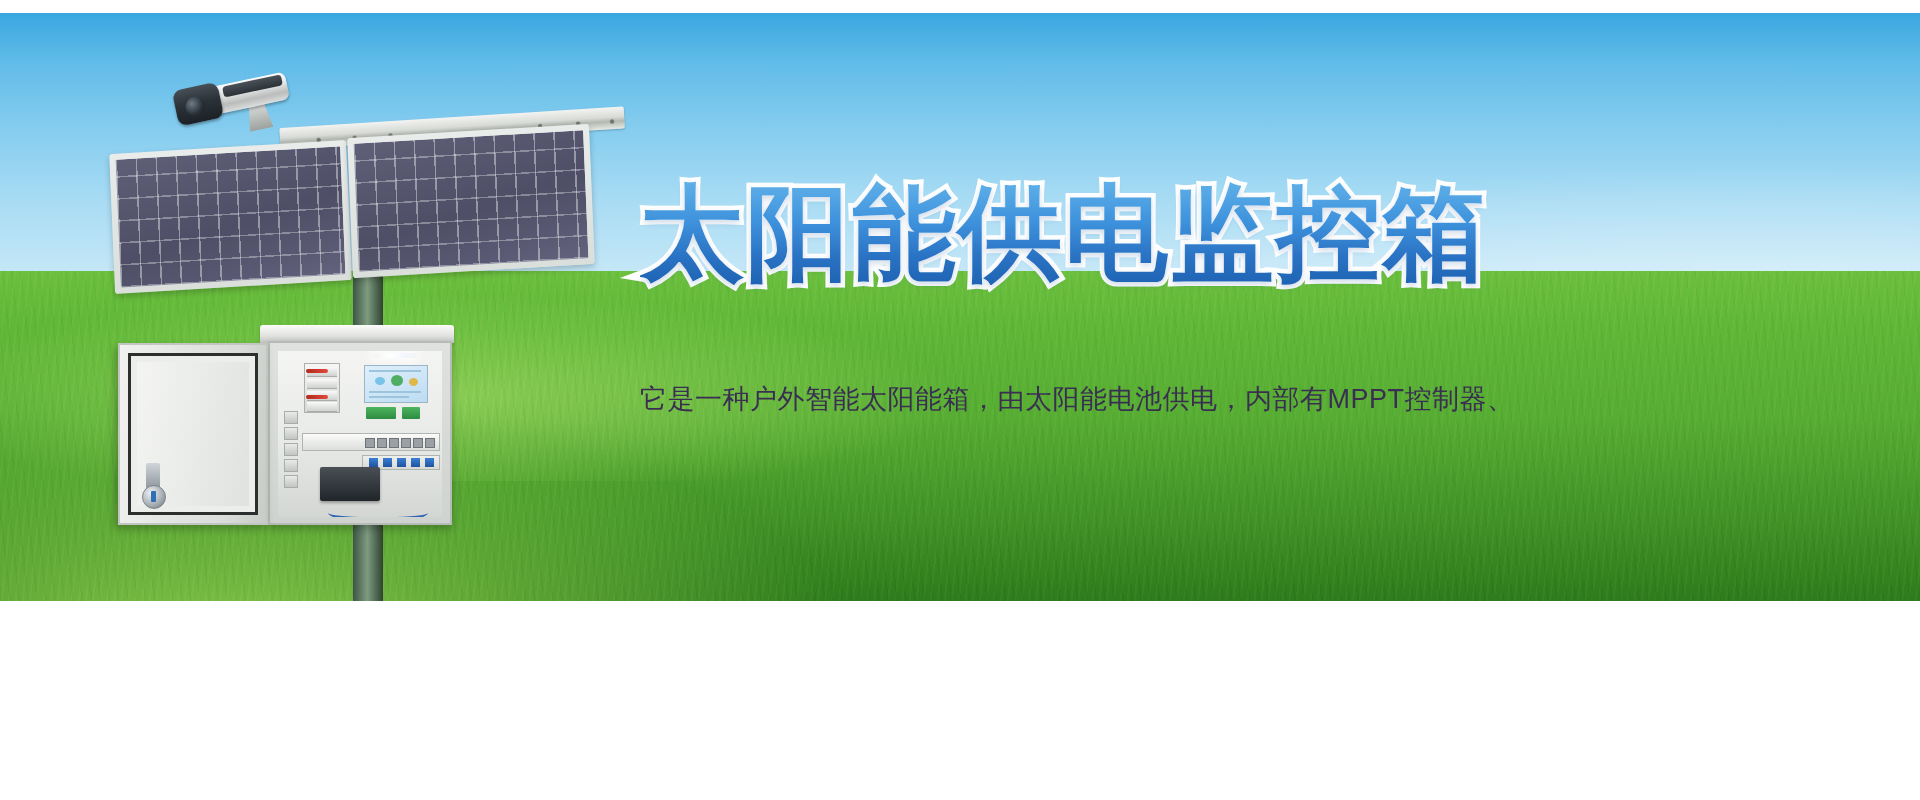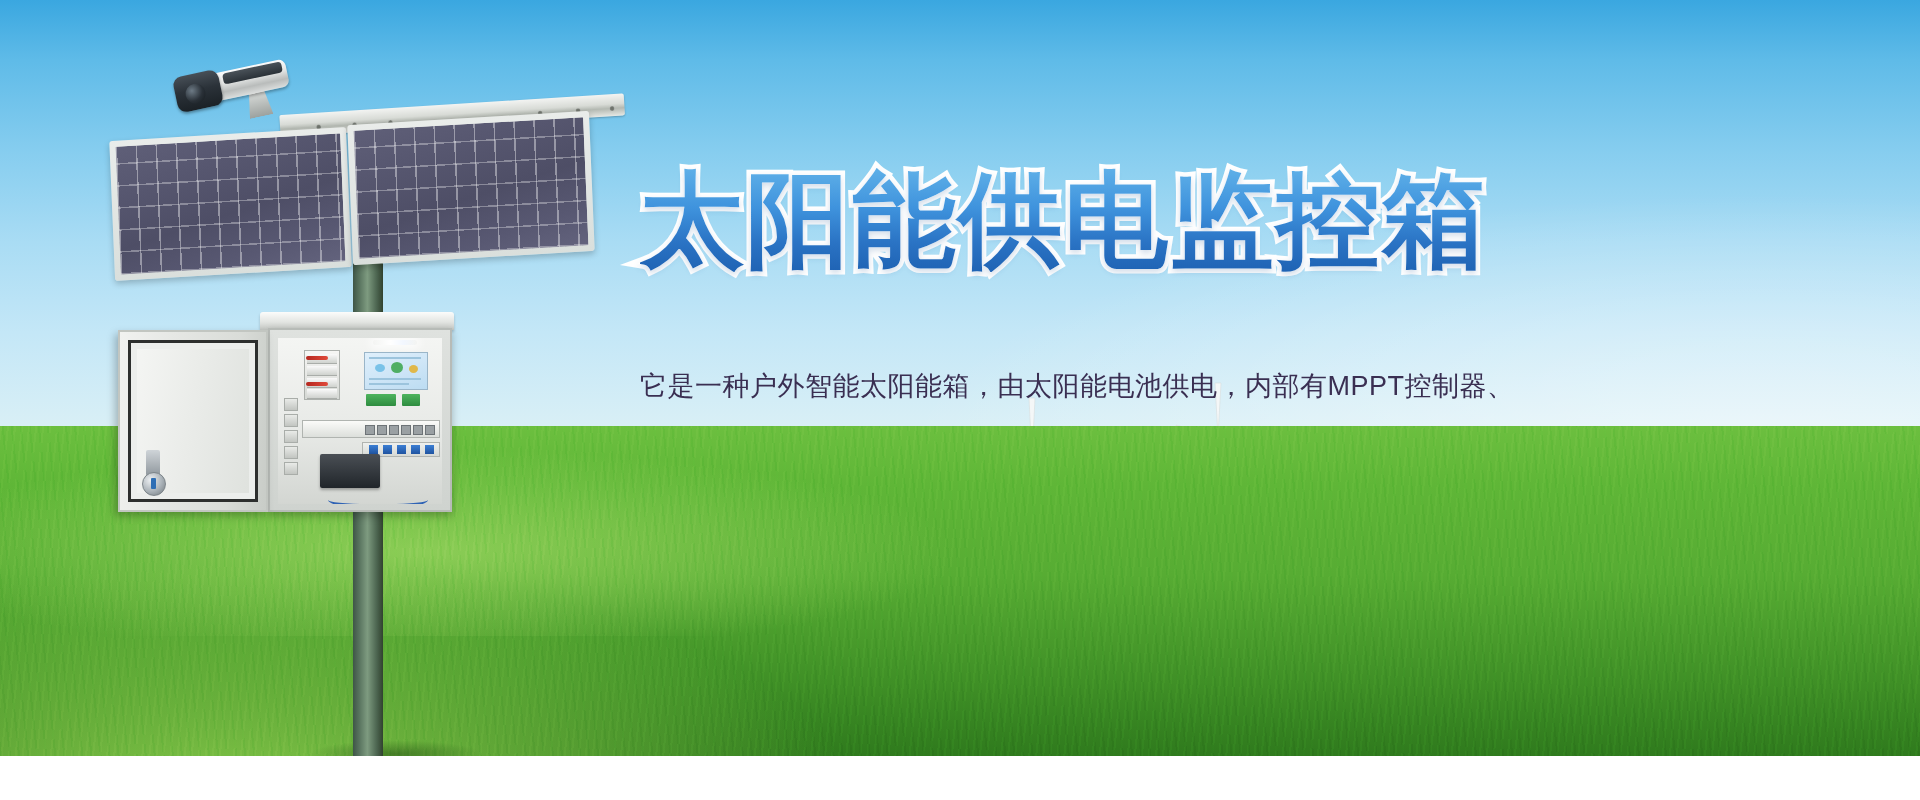--- a/index.html
+++ b/index.html
@@ -4,22 +4,23 @@
 <title>Solar Monitoring Cabinet Banner</title>
 <style>
   html,body{margin:0;padding:0;}
   body{
     font-family:"Liberation Sans","DejaVu Sans",sans-serif;
     background:#fff;
   }
   .banner{
     position:relative;
     width:1920px;
-    height:756px;
+    height:588px;
     overflow:hidden;
+    margin-top:13px;
   }
 
   
   .sky{
     position:absolute;left:0;top:0;width:100%;height:100%;
     background:linear-gradient(180deg,
       #3aa7e0 0%,
       #5fbbe8 8%,
       #86cdef 20%,
       #a9dcf4 32%,

